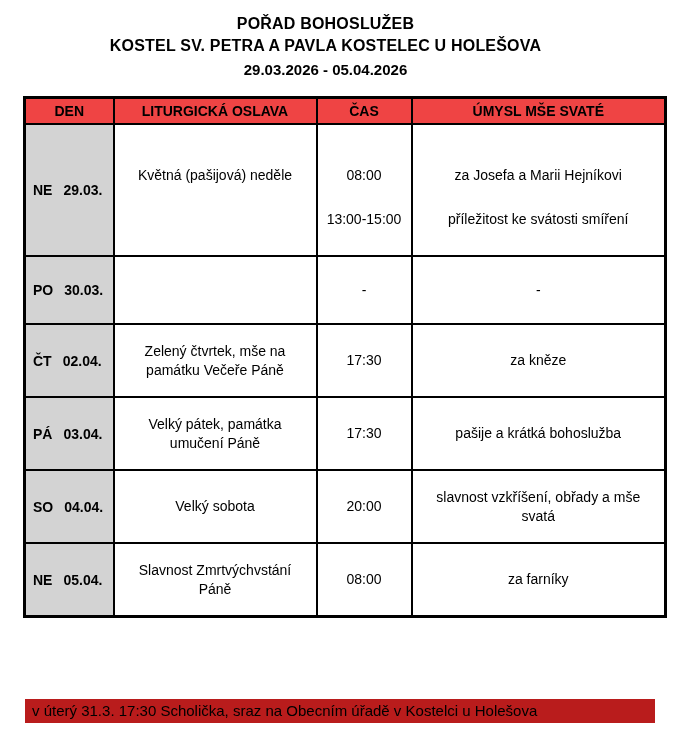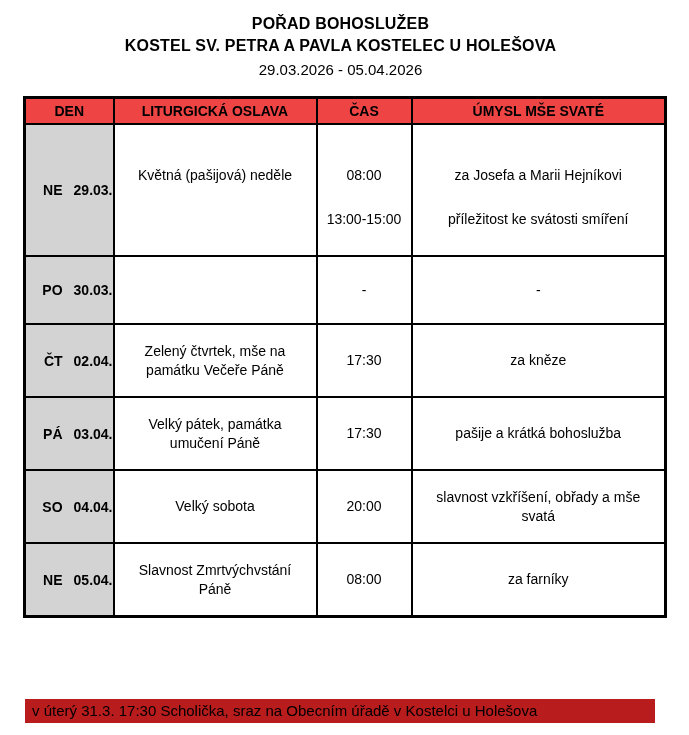--- a/index.html
+++ b/index.html
@@ -13,33 +13,33 @@
     position: relative;
     width: 689px;
     height: 735px;
     background: #ffffff;
     overflow: hidden;
   }
   
   .titles {
     position: absolute;
     top: 13px;
-    left: 15px;
+    left: 0;
     width: 651px;
     text-align: center;
   }
   .title-line {
     font-size: 16px;
     font-weight: bold;
     line-height: 22px;
     letter-spacing: 0.2px;
   }
   .date-range {
     font-size: 15px;
-    font-weight: normal;
+    font-weight: bold;
     line-height: 20px;
     margin-top: 3px;
   }
   
   table.schedule {
     position: absolute;
     left: 23px;
     top: 96px;
     width: 641px;
     border-collapse: collapse;
@@ -61,21 +61,21 @@
   thead th {
     background: #ef4444;
     height: 24px;
     font-weight: bold;
     text-align: center;
     padding: 0 2px;
   }
   td.day-cell {
     background: #d3d3d3;
     font-weight: bold;
-    text-align: right;
+    text-align: left;
     padding: 0 0 0 7px;
     white-space: nowrap;
     margin-left: 24px;
   }
   td.day-cell .day-date { margin-left: 11px; }
 
   td.cel-cell, td.time-cell, td.int-cell {
     text-align: center;
     padding: 2px 2px;
     white-space: pre-line;

